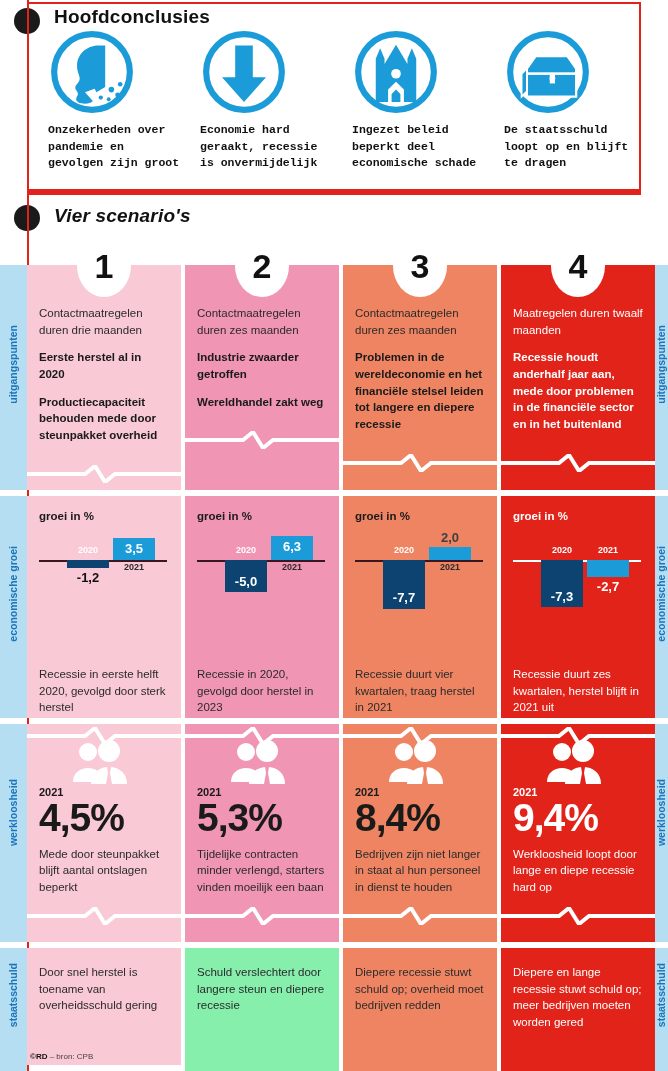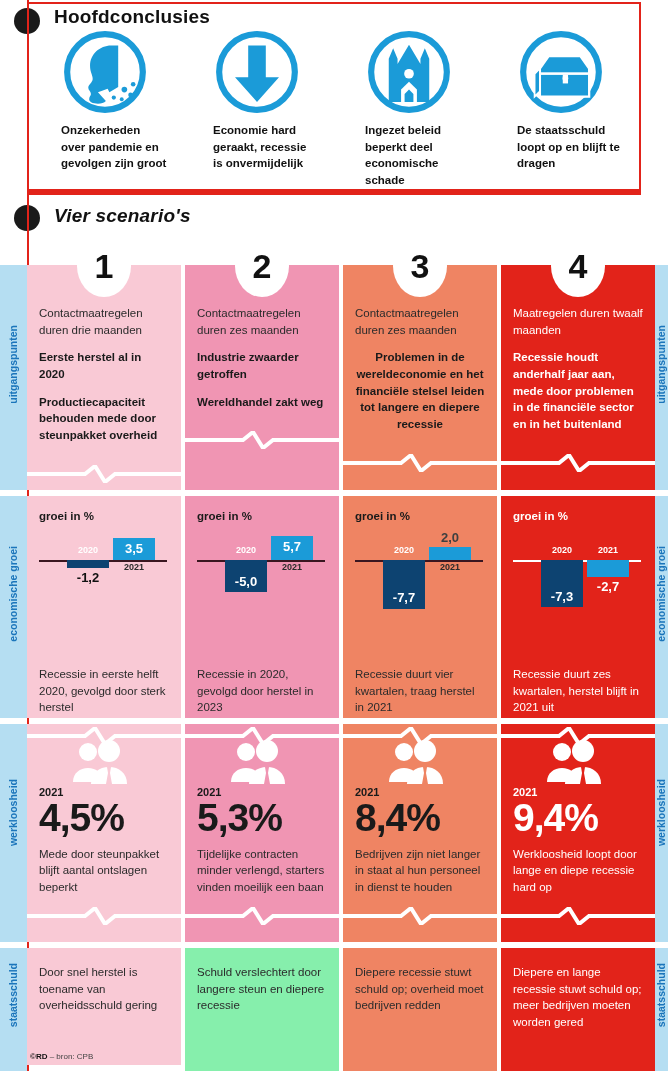--- a/index.html
+++ b/index.html
@@ -12,21 +12,21 @@
   .concl-underline{position:absolute;left:27px;top:189px;width:614px;height:5px;background:#e2231a;}
   .bullet-dot{position:absolute;width:26px;height:26px;border-radius:50%;background:#1a1a1a;left:14px;}
   .dot1{top:8px;}
   .dot2{top:205px;}
   .red-vline{position:absolute;left:27px;top:2px;width:2px;height:1069px;background:#e2231a;}
   .sec-title{position:absolute;font-weight:bold;font-size:19px;color:#111;letter-spacing:.2px;text-align:center;}
   .sec-title.t1{left:54px;top:6px;}
   .sec-title.t2{left:54px;top:205px;font-style:italic;}
 
   .concl-grid{position:absolute;left:30px;top:28px;width:608px;display:flex;}
-  .concl-item{width:152px;padding:0 15px;box-sizing:border-box;}
+  .concl-item{width:152px;padding:0 2px;box-sizing:border-box;font-family:Liberation Mono, monospace;}
   .concl-icon{width:88px;height:88px;display:block;margin-left:16px;}
   .concl-text{font-size:11.5px;font-weight:bold;line-height:1.45;color:#111;margin-left:16px;margin-top:6px;}
 
   
   .rail{position:absolute;background:#b5def2;width:27px;}
   .rail-r{right:0;width:14px;}
   .rail-label{position:absolute;color:#1b75bb;font-weight:bold;font-size:10.5px;
               writing-mode:vertical-rl;transform:rotate(180deg);white-space:nowrap;}
   .rail-label.rt{color:#1b75bb;}
 
@@ -209,21 +209,21 @@
       <div class="blk" style="left:185px;top:496px;height:222px;background:#f095b3;color:#1a1a1a;">
         <div style="padding:14px 12px 0 12px;">
           <div class="chart-title" style="color:#1a1a1a;">groei in %</div>
           <div class="chart-wrap">
             <div class="axis" style="top:34px;background:#3a1620;"></div>
             <div class="bar" style="left:28px;top:34px;height:32px;background:#0d4371;"></div>
             <div class="blab" style="left:28px;top:19px;color:#ffffff;">2020</div>
             <div class="bval" style="left:28px;top:48px;color:#ffffff;">-5,0</div>
             <div class="bar" style="left:74px;top:9.68px;height:24.32px;background:#1b9bd8;"></div>
             <div class="blab" style="left:74px;top:36px;color:#2b2b2b;">2021</div>
-            <div class="bval" style="left:74px;top:12.68px;color:#ffffff;">5,7</div>
+            <div class="bval" style="left:74px;top:12.68px;color:#ffffff;">6,3</div>
           </div>
           <p class="p light" style="color:#2b2b2b;margin-top:28px;">Recessie in 2020, gevolgd door herstel in 2023</p>
         </div>
         <svg class="zig" viewBox="0 0 154 18" preserveAspectRatio="none">
           <path d="M0 9 H58 L68 1 L78 17 L88 9 H154" fill="none" stroke="#ffffff" stroke-width="4"></path>
         </svg>
       </div>
       <div class="blk" style="left:185px;top:724px;height:218px;background:#f095b3;color:#1a1a1a;">
         <div style="padding:10px 12px 0 12px;">
           <svg class="people-ico" width="64" height="44" viewBox="0 0 64 44">
@@ -243,21 +243,21 @@
       </div>
       <div class="blk" style="left:185px;top:948px;height:123px;background:#86efac;color:#1a1a1a;">
         <div style="padding:16px 12px 0 12px;">
           <p class="p light" style="color:#2b2b2b;">Schuld verslechtert door langere steun en diepere recessie</p>
         </div>
       </div>
       <div class="blk" style="left:343px;top:265px;height:225px;background:#ef8463;color:#1a1a1a;">
         <div class="num-circle">3</div>
         <div class="blk-inner">
           <p class="p light" style="color:#2b2b2b;">Contactmaatregelen duren zes maanden</p>
-          <p class="p bold" style="color:#1a1a1a;text-align:center;">Problemen in de wereldeconomie en het financiële stelsel leiden tot langere en diepere recessie</p>
+          <p class="p bold" style="color:#1a1a1a;">Problemen in de wereldeconomie en het financiële stelsel leiden tot langere en diepere recessie</p>
         </div>
         <svg class="zig" viewBox="0 0 154 18" preserveAspectRatio="none">
           <path d="M0 9 H58 L68 1 L78 17 L88 9 H154" fill="none" stroke="#ffffff" stroke-width="4"></path>
         </svg>
       </div>
       <div class="blk" style="left:343px;top:496px;height:222px;background:#ef8463;color:#1a1a1a;">
         <div style="padding:14px 12px 0 12px;">
           <div class="chart-title" style="color:#1a1a1a;">groei in %</div>
           <div class="chart-wrap">
             <div class="axis" style="top:34px;background:#3a1620;"></div>

